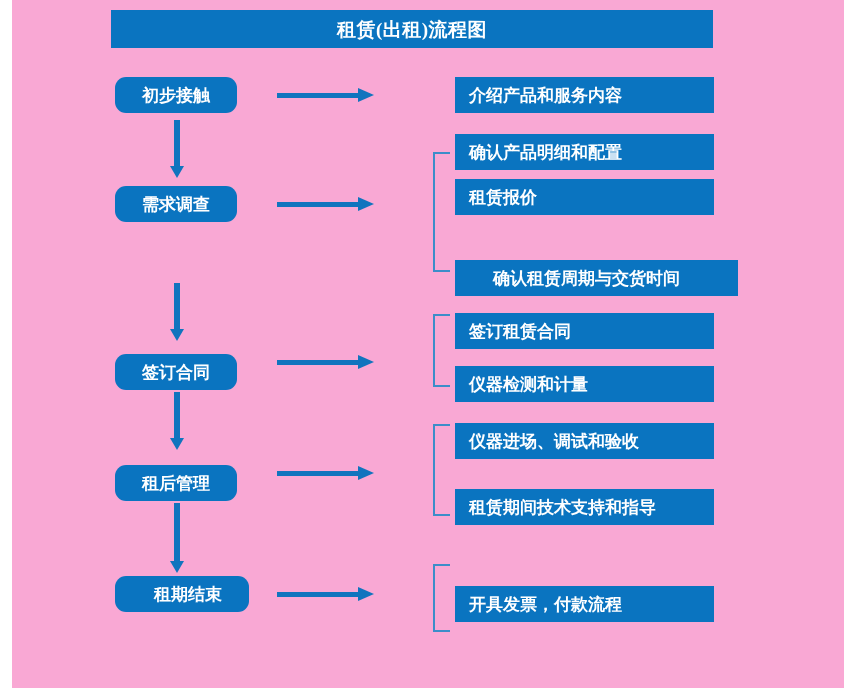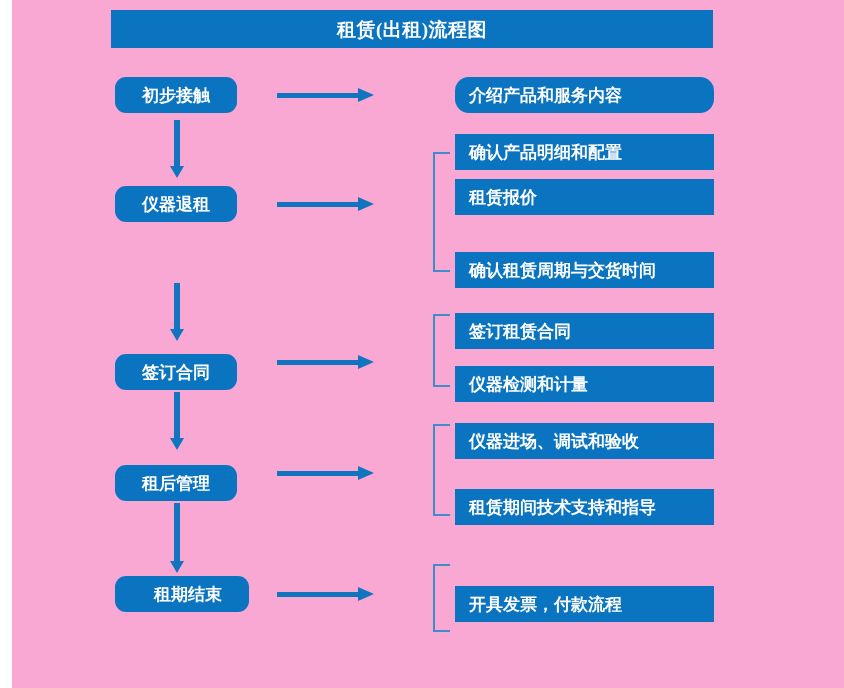--- a/index.html
+++ b/index.html
@@ -153,44 +153,44 @@
     <span class="title-text">租赁(出租)流程图</span>
   </div>
 
   <div class="stage-box" style="top:77px;">
     <span class="stage-label">初步接触</span>
   </div>
   <div class="h-arrow" style="top:88px;">
     <div class="shaft"></div>
     <div class="head"></div>
   </div>
-  <div class="detail-box" style="top:77px;border-radius:14px;">
+  <div class="detail-box" style="top:77px;">
     <span class="detail-label">介绍产品和服务内容</span>
   </div>
 
   <div class="v-arrow" style="top:120px; height:58px;">
     <div class="shaft"></div>
     <div class="head"></div>
   </div>
 
   <div class="stage-box" style="top:186px;">
-    <span class="stage-label">仪器退租</span>
+    <span class="stage-label">需求调查</span>
   </div>
   <div class="h-arrow" style="top:197px;">
     <div class="shaft"></div>
     <div class="head"></div>
   </div>
   <div class="bracket" style="top:152px; height:120px;"></div>
   <div class="detail-box" style="top:134px;">
     <span class="detail-label">确认产品明细和配置</span>
   </div>
   <div class="detail-box" style="top:179px;">
     <span class="detail-label">租赁报价</span>
   </div>
-  <div class="detail-box" style="top:252px;">
+  <div class="detail-box" style="top:260px;padding-left:24px;">
     <span class="detail-label">确认租赁周期与交货时间</span>
   </div>
 
   <div class="v-arrow" style="top:283px; height:58px;">
     <div class="shaft"></div>
     <div class="head"></div>
   </div>
 
   <div class="stage-box" style="top:354px;">
     <span class="stage-label">签订合同</span>

